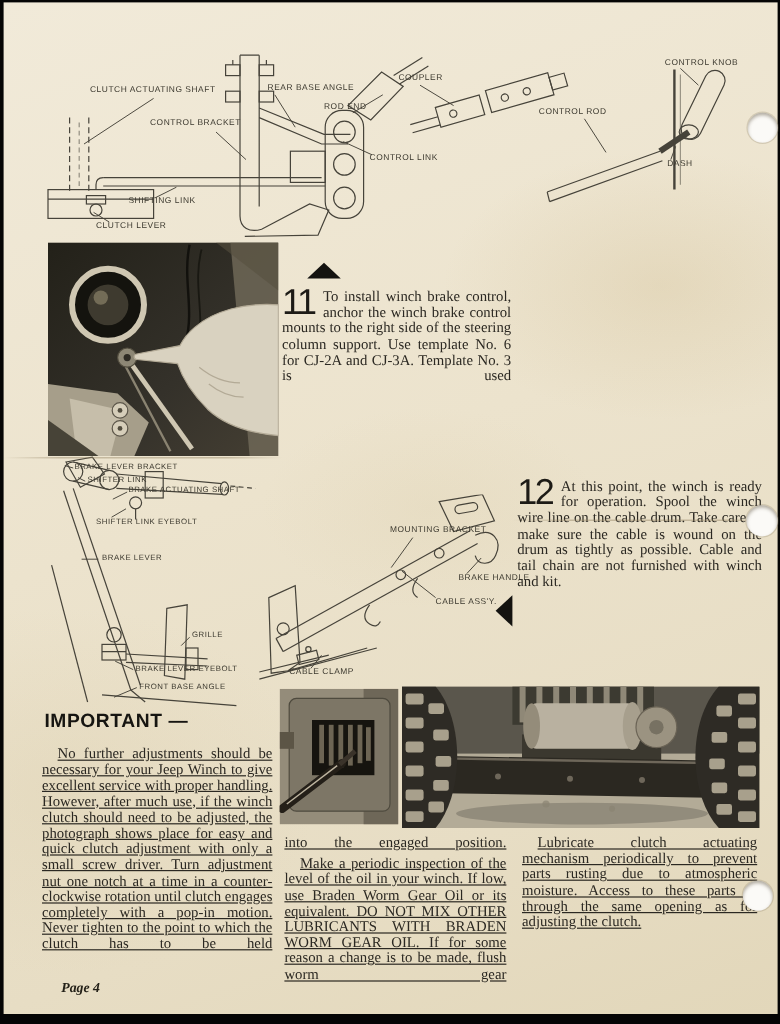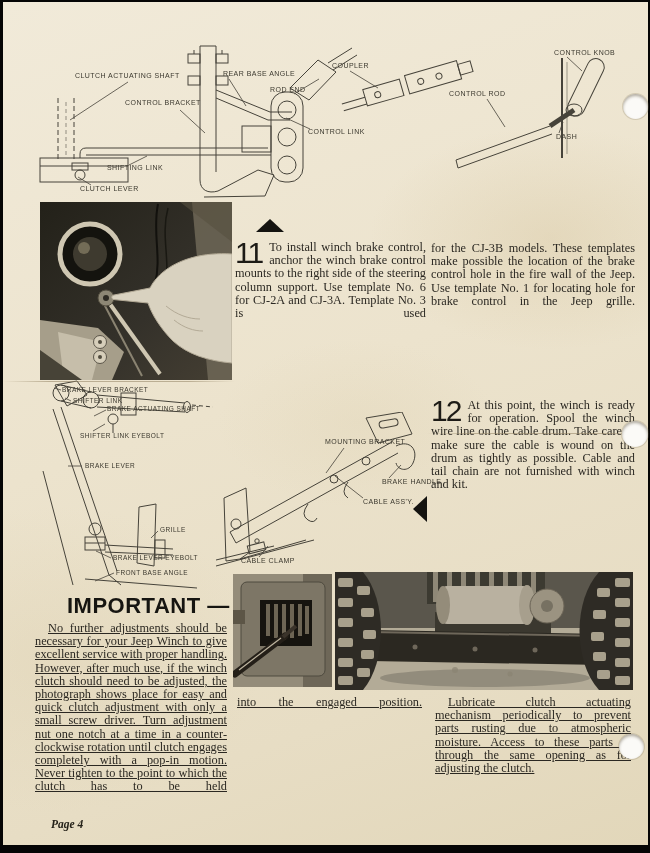--- a/index.html
+++ b/index.html
@@ -13,22 +13,22 @@
       linear-gradient(160deg,#f1ead9 0%,#ece3cd 45%,#e7ddc4 78%,#e2d7ba 100%);}
   .abs{position:absolute;}
   .dlabel{position:absolute;font-family:"Liberation Sans",sans-serif;font-size:7px;
           letter-spacing:.45px;color:#3b382e;white-space:nowrap;font-weight:500;}
   .body-text{font-size:12.3px;line-height:13.2px;color:#2b2822;text-align:justify;}
   .body-text p{margin:4px;text-decoration:underline;}
   .indent{text-indent:13px;}
   .jl{text-align-last:justify;}
   .stepnum{float:left;font-family:"Liberation Sans",sans-serif;font-weight:400;
            font-size:30px;line-height:24px;margin-right:7px;letter-spacing:-2px;color:#1d1b16;}
-  .heading{font-family:"Liberation Sans",sans-serif;font-weight:700;font-size:22px;
-           letter-spacing:.5px;color:#161511;margin-left:30px;}
+  .heading{font-family:"Liberation Sans",sans-serif;font-weight:700;font-size:16px;
+           letter-spacing:.5px;color:#161511;}
   .tri-up{width:0;height:0;border-left:14px solid transparent;border-right:14px solid transparent;
           border-bottom:13px solid #141310;}
   .tri-left{width:0;height:0;border-top:13px solid transparent;border-bottom:13px solid transparent;
           border-right:14px solid #141310;}
   .hole{position:absolute;border-radius:50%;background:#fbfaf7;
         box-shadow:inset 0 2px 3px rgba(90,80,60,.45), 0 0 0 1px rgba(130,118,90,.25);}
   .crease{position:absolute;height:1px;background:linear-gradient(90deg,rgba(146,130,98,0),rgba(146,130,98,.55) 20%,rgba(146,130,98,.55) 80%,rgba(146,130,98,0));}
   .pagenum{font-size:11.5px;font-weight:700;font-style:italic;color:#242118;text-align:right;}
   svg{display:block;}
   .art{stroke:#46433a;fill:none;stroke-width:1;}
@@ -168,23 +168,20 @@
     <path d="M192,52 C164,50 138,57 122,71 C116,76 112,82 110,86 L74,93 C71,93.6 71,97 74,97.6 L108,101 C112,113 121,127 133,139 C147,152 168,159 192,161 Z" fill="#d9d2c0" stroke="#b3aa96" stroke-width="1"></path>
     <path d="M126,104 C137,113 149,117 160,117" stroke="#b3aa96" stroke-width="1" fill="none"></path>
     <path d="M134,118 C144,126 154,129 163,129" stroke="#b3aa96" stroke-width="1" fill="none"></path>
   </svg>
 
   <div class="abs tri-up" style="left:253px;top:217px"></div>
 
   <div class="abs body-text jl" style="left:232px;top:239px;width:191px">
     <span class="stepnum">11</span>
     <span>To install winch brake control, anchor the winch brake control mounts to the right side of the steering column support. Use template No. 6 for CJ-2A and CJ-3A. Template No. 3 is used</span>
-  </div>
-  <div class="abs body-text jl" style="left:428px;top:240px;width:204px">
-    <span>for the CJ-3B models. These templates make possible the location of the brake control hole in the fire wall of the Jeep. Use template No. 1 for locating hole for brake control in the Jeep grille.</span>
   </div>
 
   <svg class="abs" style="left:22px;top:377px" width="210" height="218" viewBox="0 0 210 218">
     <g class="art">
       <path d="M30,6 L52,2 L62,16 L42,27 Z"></path>
       <circle cx="36" cy="14" r="8"></circle>
           <circle cx="66" cy="21" r="8"></circle>
       <line x1="36" y1="6" x2="66" y2="13"></line>
           <line x1="36" y1="22" x2="66" y2="29"></line>
       <line x1="72" y1="16" x2="160" y2="24"></line>
@@ -352,20 +349,21 @@
       <rect x="280" y="86" width="15" height="9" rx="2"></rect>
           <rect x="262" y="98" width="13" height="9" rx="2"></rect>
       <rect x="280" y="104" width="15" height="9" rx="2"></rect>
     </g>
     <circle cx="120" cy="98" r="3" fill="#8a8372" opacity=".7"></circle>
     <circle cx="175" cy="102" r="2.5" fill="#8a8372" opacity=".7"></circle>
   </svg>
 
   <div class="abs body-text jl" style="left:230px;top:690px;width:193px">
     <p>into the engaged position.</p>
+    <p class="indent">Make a periodic inspection of the level of the oil in your winch. If low, use Braden Worm Gear Oil or its equivalent. DO NOT MIX OTHER LUBRICANTS WITH BRADEN WORM GEAR OIL. If for some reason a change is to be made, flush worm gear</p>
   </div>
   <div class="abs body-text" style="left:428px;top:690px;width:204px">
     <p class="indent">Lubricate clutch actuating mechanism periodically to prevent parts rusting due to atmospheric moisture. Access to these parts is through the same opening as for adjusting the clutch.</p>
   </div>
 
   <div class="abs pagenum" style="left:48px;top:816px">Page 4</div>
 
   <div class="crease" style="left:0;top:379px;width:232px"></div>
   <div class="crease" style="left:424px;top:431px;width:223px"></div>
 

